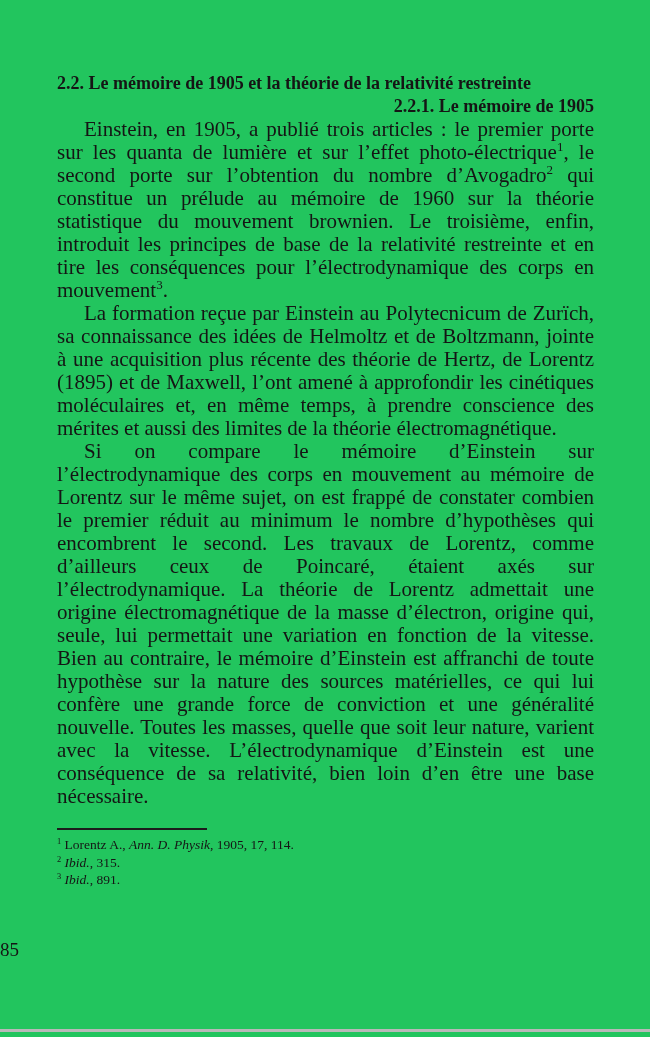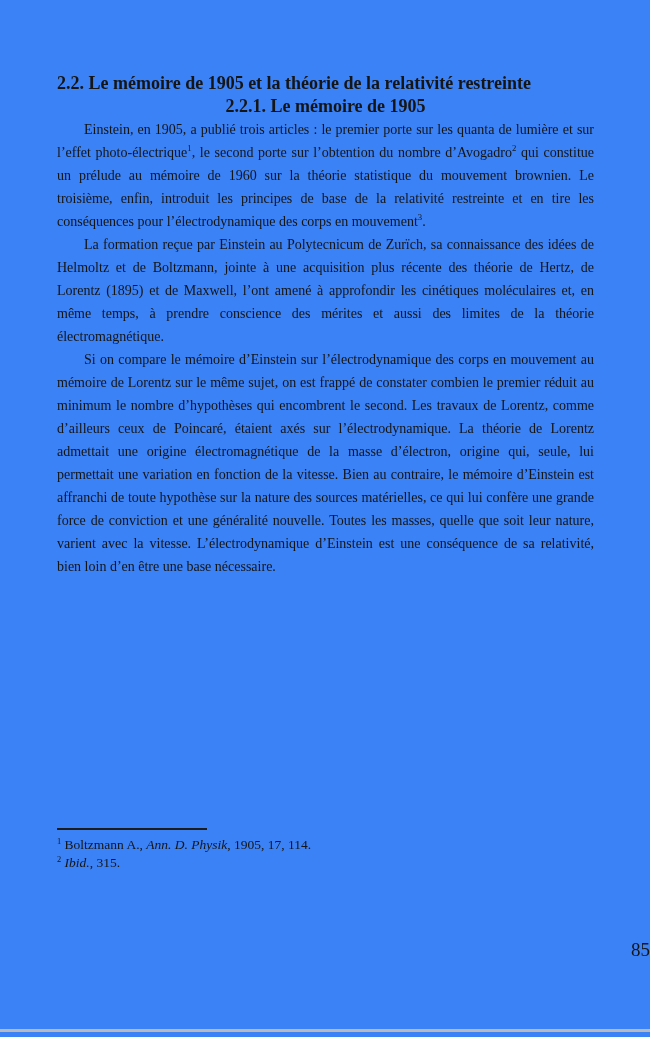--- a/index.html
+++ b/index.html
@@ -4,21 +4,21 @@
 <style>
   html, body {
     margin: 0;
     padding: 0;
     background: #ffffff;
   }
   .page {
     position: relative;
     width: 650px;
     height: 1037px;
-    background: #3b82f6;
+    background: #22c55e;
     font-family: "Liberation Serif", serif;
     color: #151515;
     overflow: hidden;
   }
   .content {
     position: absolute;
     left: 57px;
     top: 72px;
     width: 537px;
   }
@@ -27,25 +27,25 @@
     font-size: 18px;
     font-weight: bold;
     line-height: 23px;
     text-align: justify;
   }
   .subheading {
     margin: 0;
     font-size: 18px;
     font-weight: bold;
     line-height: 23px;
-    text-align: center;
+    text-align: right;
   }
   .body-text p {
     margin: 0;
-    font-size: 14px;
+    font-size: 21px;
     line-height: 23px;
     text-align: justify;
     text-indent: 27px;
   }
   sup {
     font-size: 0.62em;
     line-height: 0;
     vertical-align: super;
   }
   .footnote-block {
@@ -64,21 +64,21 @@
     margin: 0;
     font-size: 13.5px;
     line-height: 17.5px;
     text-align: left;
   }
   .page-number {
     position: absolute;
     left: 0;
     top: 938px;
     width: 650px;
-    text-align: right;
+    text-align: left;
     font-size: 19px;
     line-height: 23px;
   }
   .scan-edge {
     position: absolute;
     left: 0;
     top: 1029px;
     width: 650px;
     height: 3px;
     background: #b9b9b9;
@@ -95,22 +95,23 @@
     <div class="body-text" id="paragraphs">
         <p><span>Einstein, en 1905, a publié trois articles : le premier porte sur les quanta de lumière et sur l’effet photo-électrique</span><sup>1</sup><span>, le second porte sur l’obtention du nombre d’Avogadro</span><sup>2</sup><span> qui constitue un prélude au mémoire de 1960 sur la théorie statistique du mouvement brownien. Le troisième, enfin, introduit les principes de base de la relativité restreinte et en tire les conséquences pour l’électrodynamique des corps en mouvement</span><sup>3</sup><span>.</span></p>
         <p><span>La formation reçue par Einstein au Polytecnicum de Zurïch, sa connaissance des idées de Helmoltz et de Boltzmann, jointe à une acquisition plus récente des théorie de Hertz, de Lorentz (1895) et de Maxwell, l’ont amené à approfondir les cinétiques moléculaires et, en même temps, à prendre conscience des mérites et aussi des limites de la théorie électromagnétique.</span></p>
         <p><span>Si on compare le mémoire d’Einstein sur l’électrodynamique des corps en mouvement au mémoire de Lorentz sur le même sujet, on est frappé de constater combien le premier réduit au minimum le nombre d’hypothèses qui encombrent le second. Les travaux de Lorentz, comme d’ailleurs ceux de Poincaré, étaient axés sur l’électrodynamique. La théorie de Lorentz admettait une origine électromagnétique de la masse d’électron, origine qui, seule, lui permettait une variation en fonction de la vitesse. Bien au contraire, le mémoire d’Einstein est affranchi de toute hypothèse sur la nature des sources matérielles, ce qui lui confère une grande force de conviction et une généralité nouvelle. Toutes les masses, quelle que soit leur nature, varient avec la vitesse. L’électrodynamique d’Einstein est une conséquence de sa relativité, bien loin d’en être une base nécessaire.</span></p>
       </div>
   </div>
 
   <div class="footnote-block">
     <hr class="footnote-rule">
     <div id="footnotes">
-        <p class="footnote"><sup>1</sup><span> Boltzmann A., </span><span style="font-style: italic; text-align: right;">Ann. D. Physik</span><span>, 1905, 17, 114.</span></p>
+        <p class="footnote"><sup>1</sup><span> Lorentz A., </span><span style="font-style: italic; text-align: right;">Ann. D. Physik</span><span>, 1905, 17, 114.</span></p>
         <p class="footnote"><sup>2</sup><span> </span><span style="font-style: italic;">Ibid.</span><span>, 315.</span></p>
+        <p class="footnote"><sup>3</sup><span> </span><span style="font-style: italic;">Ibid.</span><span>, 891.</span></p>
       </div>
   </div>
 
   <div class="page-number">85</div>
 
   <div class="scan-edge"></div>
 
 </div>
 
 </body></html>

